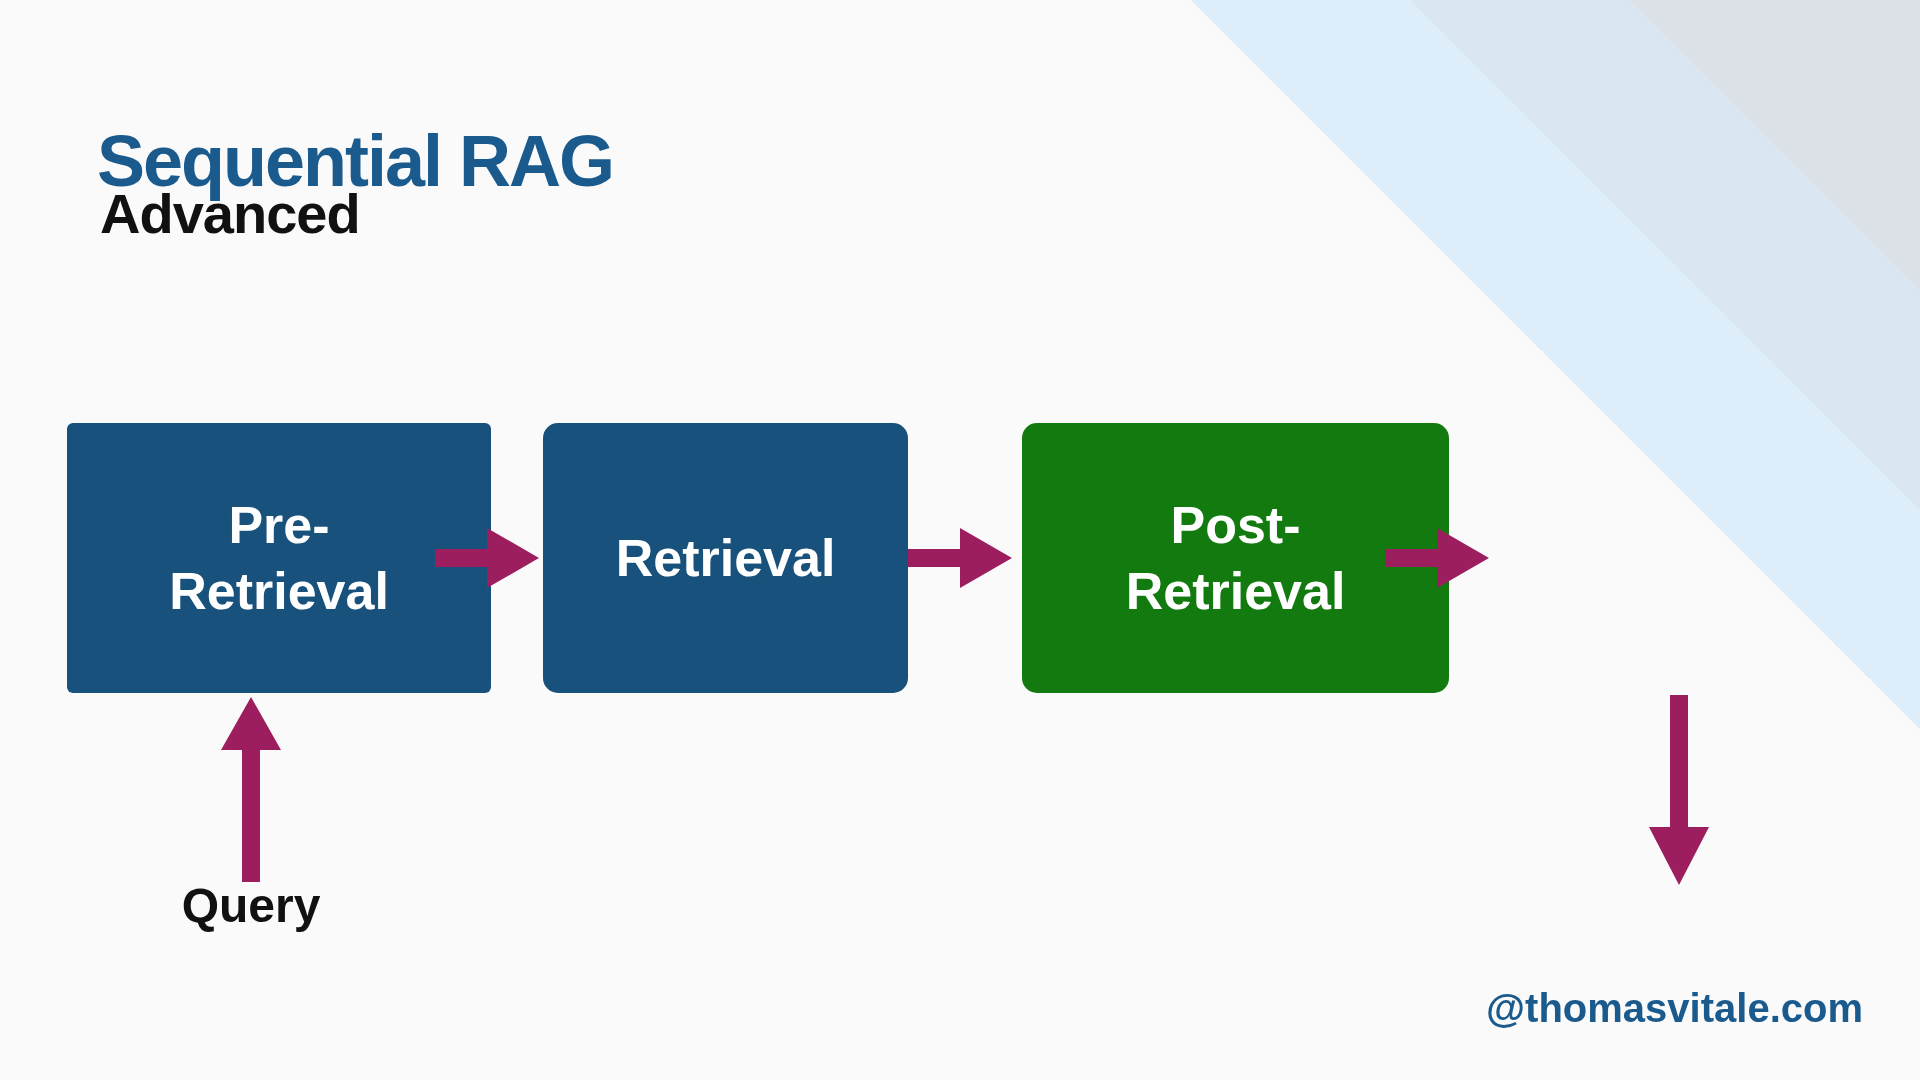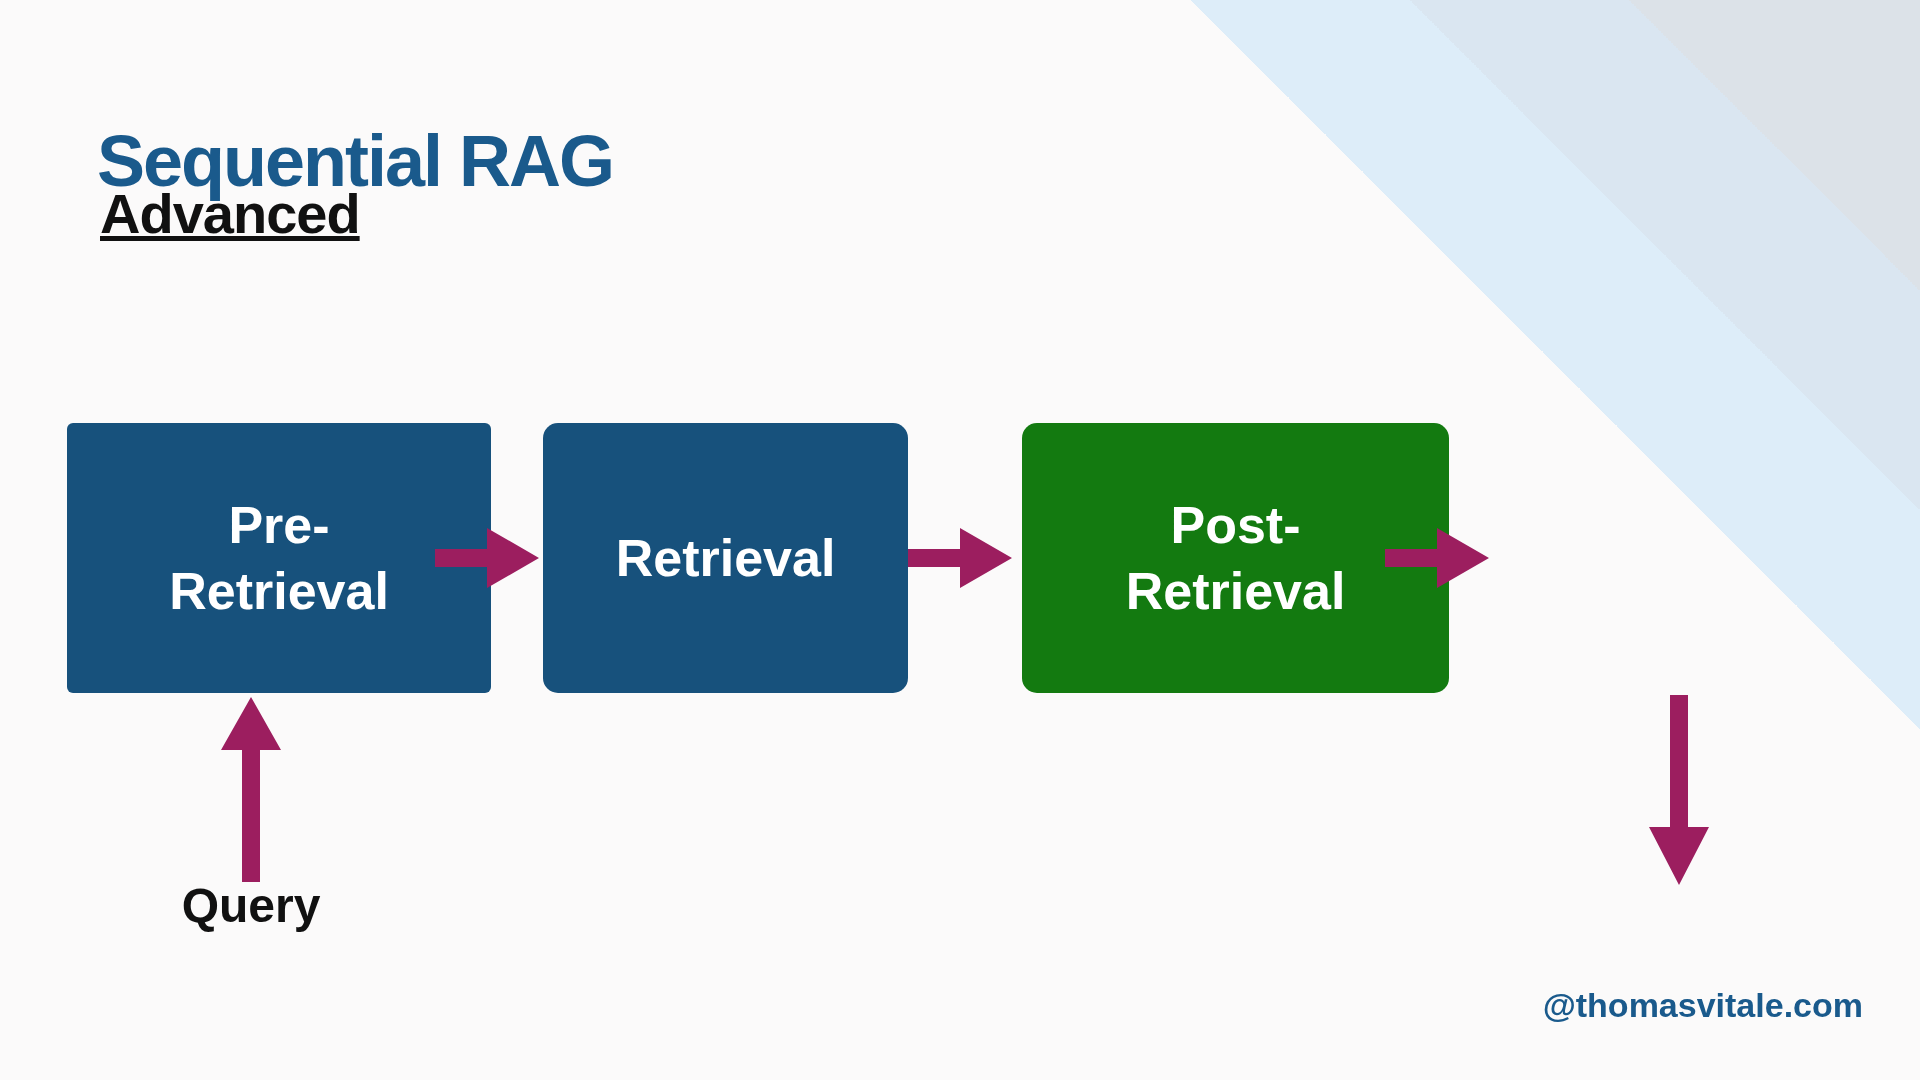--- a/index.html
+++ b/index.html
@@ -31,21 +31,20 @@
 
   .subtitle {
     position: absolute;
     left: 100px;
     top: 181px;
     font-size: 56px;
     font-weight: bold;
     letter-spacing: -1px;
     color: #111111;
     white-space: nowrap;
-    text-decoration: underline;
   }
 
   .node {
     position: absolute;
     top: 423px;
     height: 270px;
     border-radius: 15px;
     display: flex;
     flex-direction: column;
     align-items: center;
@@ -76,21 +75,21 @@
     color: #111111;
     white-space: nowrap;
   }
   .io-label.query    { left: 251px;  top: 878px; }
   .io-label.response { left: 1679px; top: 882px; }
 
   .watermark {
     position: absolute;
     right: 57px;
     top: 986px;
-    font-size: 34px;
+    font-size: 40px;
     font-weight: bold;
     white-space: nowrap;
   }
 </style>
 </head>
 <body>
 
 <div class="slide">
 
   <div class="title" style="color: rgb(26, 90, 140);">Sequential RAG</div>

